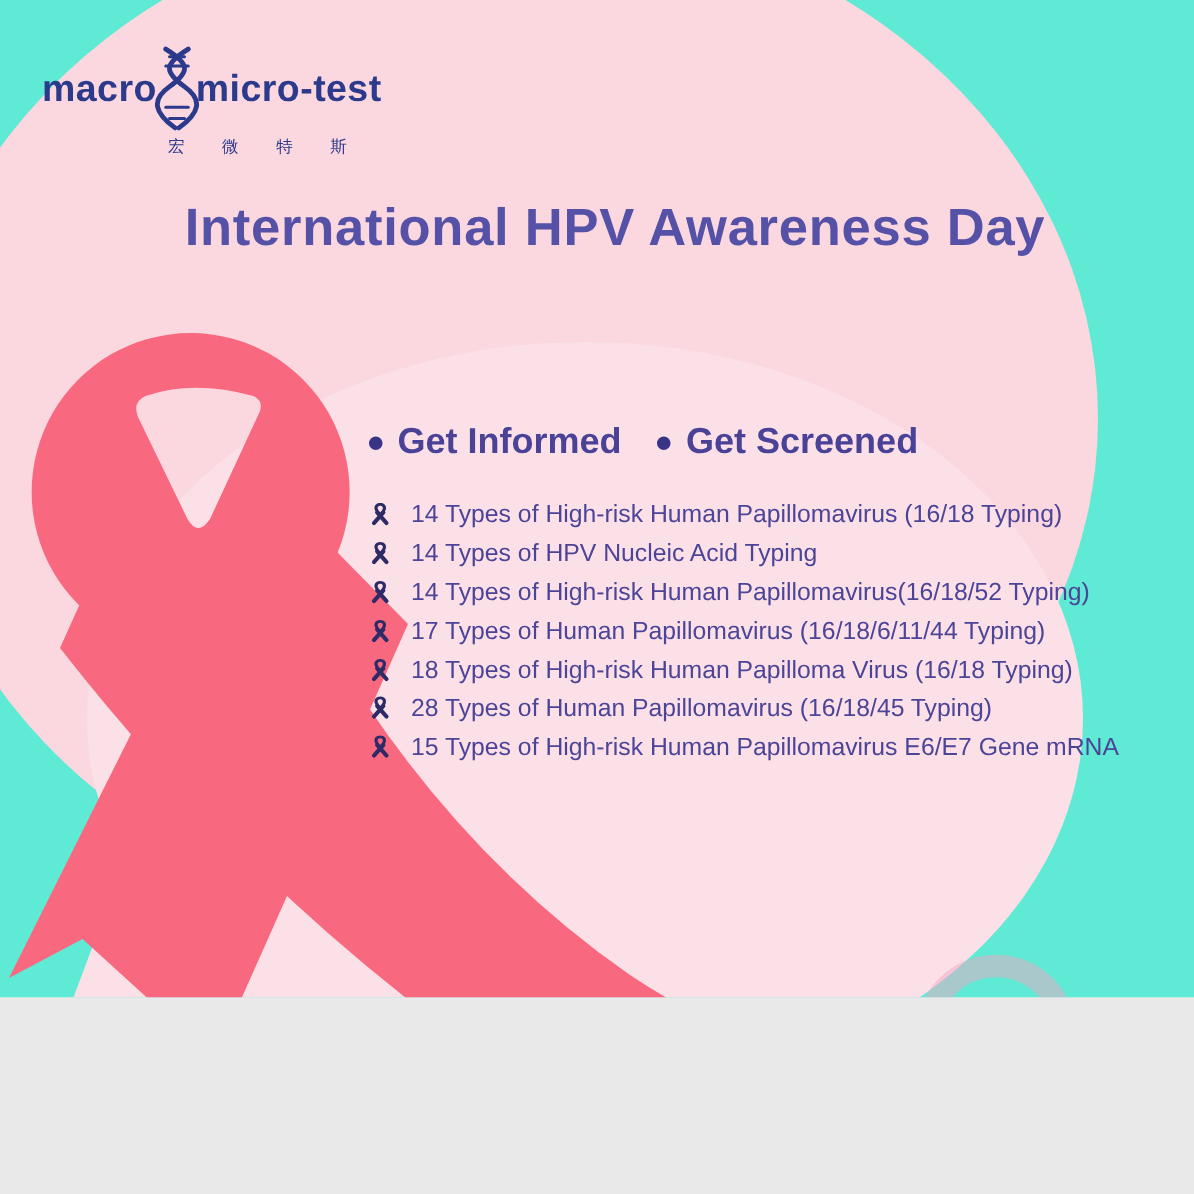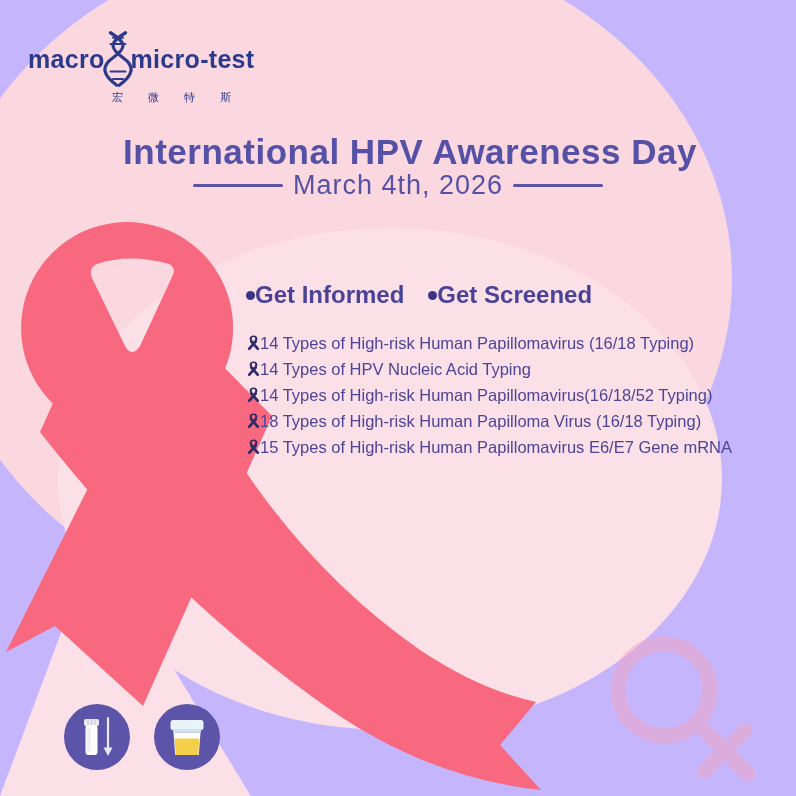--- a/index.html
+++ b/index.html
@@ -1,18 +1,18 @@
 <!DOCTYPE html>
 <html><head>
 <meta charset="utf-8">
 <style>
   html,body{margin:0;padding:0;background:#e9e9e9;}
   .poster{
-    position:relative; width:796px; height:796px; overflow:hidden;
-    background:#c4b5fd;
+    position:relative; width:796px; height:665px; overflow:hidden;
+    background:#5eead4;
     font-family:"Liberation Sans", sans-serif;
   }
   .blob{position:absolute; border-radius:50%;}
   .blob1{left:-60px; top:-62px; width:792px; height:682px; background:#fbd7e0;}
   .blob2{left:58px; top:228px; width:664px; height:502px; background:#fce0e8;}
   .blob3{position:absolute; left:0; top:540px; width:330px; height:256px;
          background:#fce0e8; clip-path:polygon(29% 0, 76% 100%, 0 100%);}
   .ribbon-svg{position:absolute; left:0; top:0; width:796px; height:796px;}
   .female-svg{position:absolute; left:0; top:0; width:796px; height:796px;}
 
@@ -27,27 +27,27 @@
   .title{position:absolute; left:0; top:120px; width:100%; margin:12px; text-align:center;
          font-size:35px; font-weight:700; letter-spacing:.5px; color:#5551a6;}
   .date-row{position:absolute; left:0; top:170px; width:100%;
             display:flex; align-items:center; justify-content:center; gap:10px;
             color:#5551a6; font-size:27px; letter-spacing:1px;}
   .dash{width:90px; height:3px; background:#5b53a6; border-radius:2px;}
 
   
   .tagline{position:absolute; left:246px; top:281px; display:flex; gap:24px;
            color:#4a4296; font-size:24px; font-weight:700;}
-  .tag{display:flex; align-items:center; gap:0;}
+  .tag{display:flex; align-items:center; gap:10px;}
   .dot{width:9px; height:9px; border-radius:50%; background:#3b3486; flex:0 0 auto;}
 
   
   .assay-list{position:absolute; left:247px; top:331px; margin:0; padding:0; list-style:none;
               width:540px;}
-  .assay-list li{display:flex; align-items:center; height:25.8px;
+  .assay-list li{display:flex; align-items:center; gap:14px; height:25.8px;
                  color:#4c4497; font-size:16.5px; font-weight:500; white-space:nowrap;}
   .rb{width:13px; height:17px; flex:0 0 auto;}
 
   
   .sample-icons{position:absolute; left:64px; top:704px; display:flex; gap:24px;}
   .circle{width:66px; height:66px; border-radius:50%; background:#5b54a8;
           display:flex; align-items:center; justify-content:center;}
 </style>
 </head>
 <body>
@@ -86,25 +86,20 @@
         <line x1="6" y1="11" x2="18" y2="11" stroke-width="1.6"></line>
         <line x1="6" y1="33" x2="18" y2="33" stroke-width="1.6"></line>
         <line x1="8" y1="39" x2="16" y2="39" stroke-width="1.6"></line>
       </svg>
       <span class="logo-word">micro-test</span>
     </div>
     <div class="logo-cn">宏 微 特 斯</div>
   </div>
 
   <h1 class="title">International HPV Awareness Day</h1>
-  <div class="date-row">
-    <span class="dash"></span>
-    <span>March 4th, 2026</span>
-    <span class="dash"></span>
-  </div>
 
   <div class="tagline">
     <span class="tag">
       <i class="dot"></i>
       <span>Get Informed</span>
     </span>
     <span class="tag">
       <i class="dot"></i>
       <span>Get Screened</span>
     </span>
@@ -130,21 +125,35 @@
         <path fill="#2e2a66" fill-rule="evenodd" d="M6.5,0.4 C3.6,0.4 2,2.5 2.9,5 C3.3,6.1 4.2,7.2 6.5,9.3 C8.8,7.2 9.7,6.1 10.1,5 C11,2.5 9.4,0.4 6.5,0.4 Z M6.5,2.1 C7.9,2.1 8.6,3.2 8.1,4.4 C7.8,5.2 7.3,5.9 6.5,6.7 C5.7,5.9 5.2,5.2 4.9,4.4 C4.4,3.2 5.1,2.1 6.5,2.1 Z"></path>
         <path d="M4.4,6.6 L10.7,13.7 M8.6,6.6 L2.3,13.7" stroke="#2e2a66" stroke-width="2.7" stroke-linecap="round"></path>
       </svg>
       <span>14 Types of High-risk Human Papillomavirus(16/18/52 Typing)</span>
     </li>
     <li>
       <svg class="rb" viewBox="0 0 13 17">
         <path fill="#2e2a66" fill-rule="evenodd" d="M6.5,0.4 C3.6,0.4 2,2.5 2.9,5 C3.3,6.1 4.2,7.2 6.5,9.3 C8.8,7.2 9.7,6.1 10.1,5 C11,2.5 9.4,0.4 6.5,0.4 Z M6.5,2.1 C7.9,2.1 8.6,3.2 8.1,4.4 C7.8,5.2 7.3,5.9 6.5,6.7 C5.7,5.9 5.2,5.2 4.9,4.4 C4.4,3.2 5.1,2.1 6.5,2.1 Z"></path>
         <path d="M4.4,6.6 L10.7,13.7 M8.6,6.6 L2.3,13.7" stroke="#2e2a66" stroke-width="2.7" stroke-linecap="round"></path>
       </svg>
+      <span>17 Types of Human Papillomavirus (16/18/6/11/44 Typing)</span>
+    </li>
+    <li>
+      <svg class="rb" viewBox="0 0 13 17">
+        <path fill="#2e2a66" fill-rule="evenodd" d="M6.5,0.4 C3.6,0.4 2,2.5 2.9,5 C3.3,6.1 4.2,7.2 6.5,9.3 C8.8,7.2 9.7,6.1 10.1,5 C11,2.5 9.4,0.4 6.5,0.4 Z M6.5,2.1 C7.9,2.1 8.6,3.2 8.1,4.4 C7.8,5.2 7.3,5.9 6.5,6.7 C5.7,5.9 5.2,5.2 4.9,4.4 C4.4,3.2 5.1,2.1 6.5,2.1 Z"></path>
+        <path d="M4.4,6.6 L10.7,13.7 M8.6,6.6 L2.3,13.7" stroke="#2e2a66" stroke-width="2.7" stroke-linecap="round"></path>
+      </svg>
       <span>18 Types of High-risk Human Papilloma Virus (16/18 Typing)</span>
+    </li>
+    <li>
+      <svg class="rb" viewBox="0 0 13 17">
+        <path fill="#2e2a66" fill-rule="evenodd" d="M6.5,0.4 C3.6,0.4 2,2.5 2.9,5 C3.3,6.1 4.2,7.2 6.5,9.3 C8.8,7.2 9.7,6.1 10.1,5 C11,2.5 9.4,0.4 6.5,0.4 Z M6.5,2.1 C7.9,2.1 8.6,3.2 8.1,4.4 C7.8,5.2 7.3,5.9 6.5,6.7 C5.7,5.9 5.2,5.2 4.9,4.4 C4.4,3.2 5.1,2.1 6.5,2.1 Z"></path>
+        <path d="M4.4,6.6 L10.7,13.7 M8.6,6.6 L2.3,13.7" stroke="#2e2a66" stroke-width="2.7" stroke-linecap="round"></path>
+      </svg>
+      <span>28 Types of Human Papillomavirus (16/18/45 Typing)</span>
     </li>
     <li>
       <svg class="rb" viewBox="0 0 13 17">
         <path fill="#2e2a66" fill-rule="evenodd" d="M6.5,0.4 C3.6,0.4 2,2.5 2.9,5 C3.3,6.1 4.2,7.2 6.5,9.3 C8.8,7.2 9.7,6.1 10.1,5 C11,2.5 9.4,0.4 6.5,0.4 Z M6.5,2.1 C7.9,2.1 8.6,3.2 8.1,4.4 C7.8,5.2 7.3,5.9 6.5,6.7 C5.7,5.9 5.2,5.2 4.9,4.4 C4.4,3.2 5.1,2.1 6.5,2.1 Z"></path>
         <path d="M4.4,6.6 L10.7,13.7 M8.6,6.6 L2.3,13.7" stroke="#2e2a66" stroke-width="2.7" stroke-linecap="round"></path>
       </svg>
       <span>15 Types of High-risk Human Papillomavirus E6/E7 Gene mRNA</span>
     </li>
   </ul>
 

